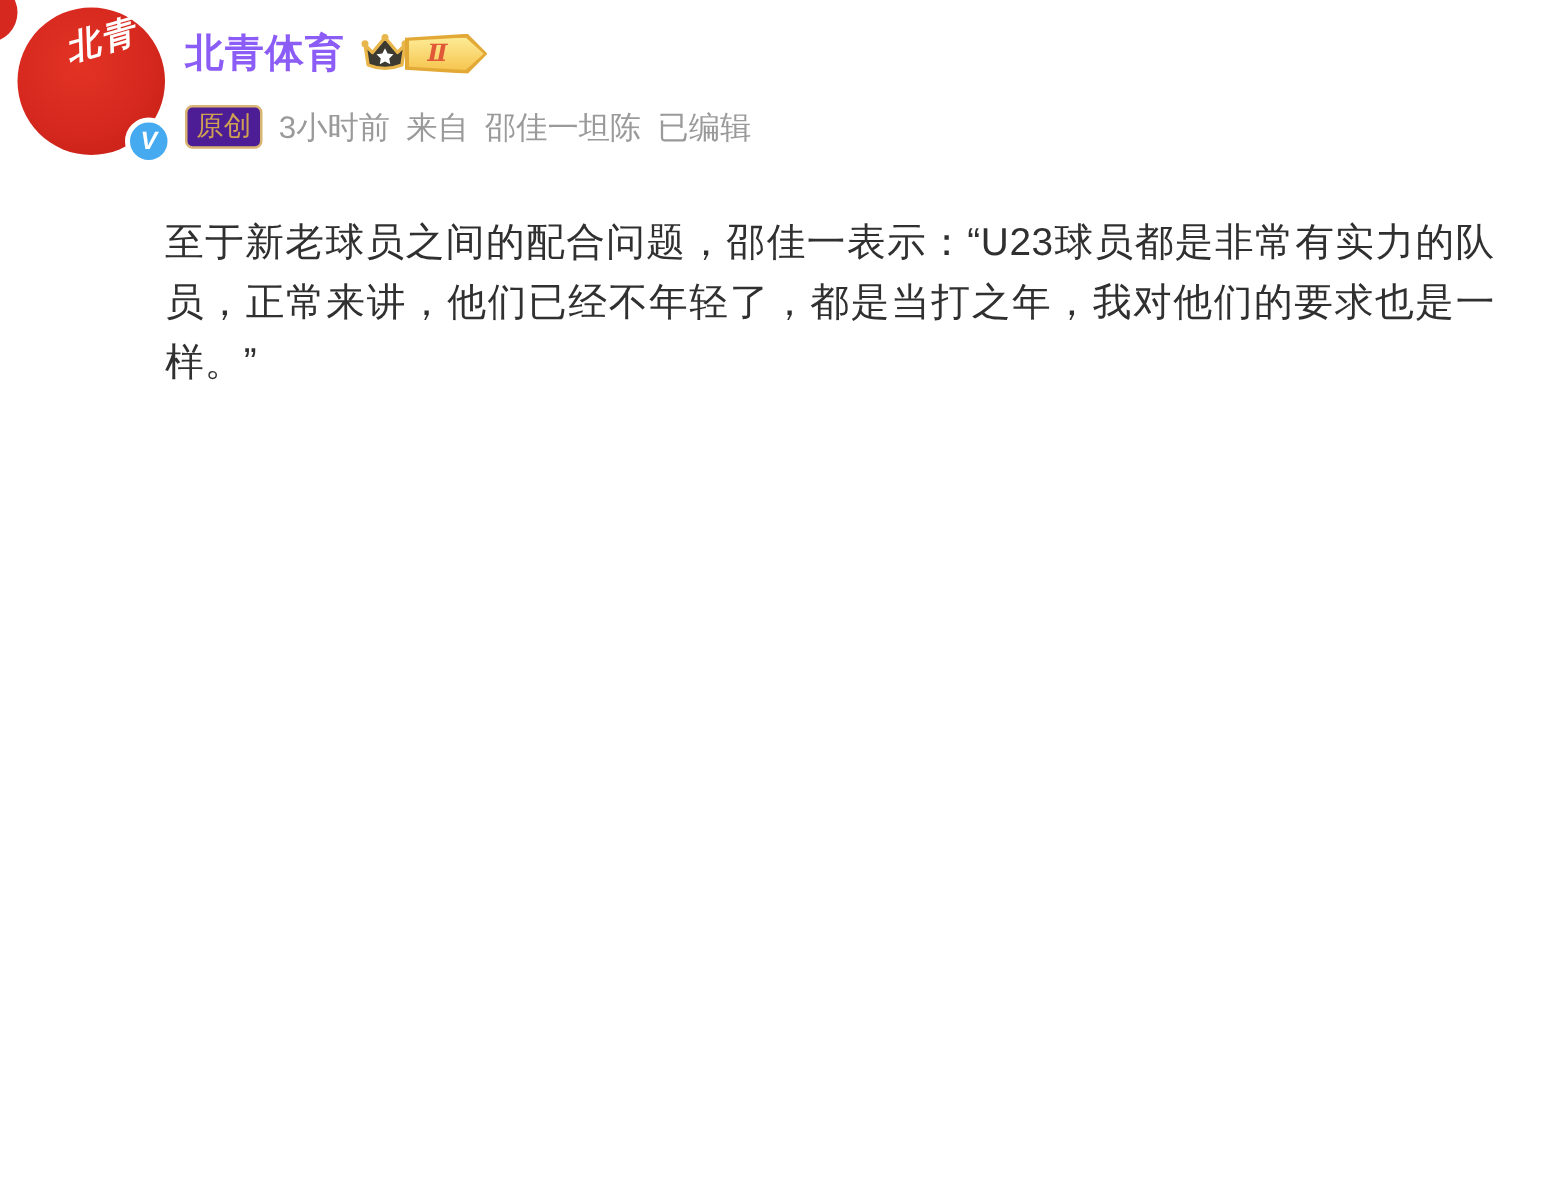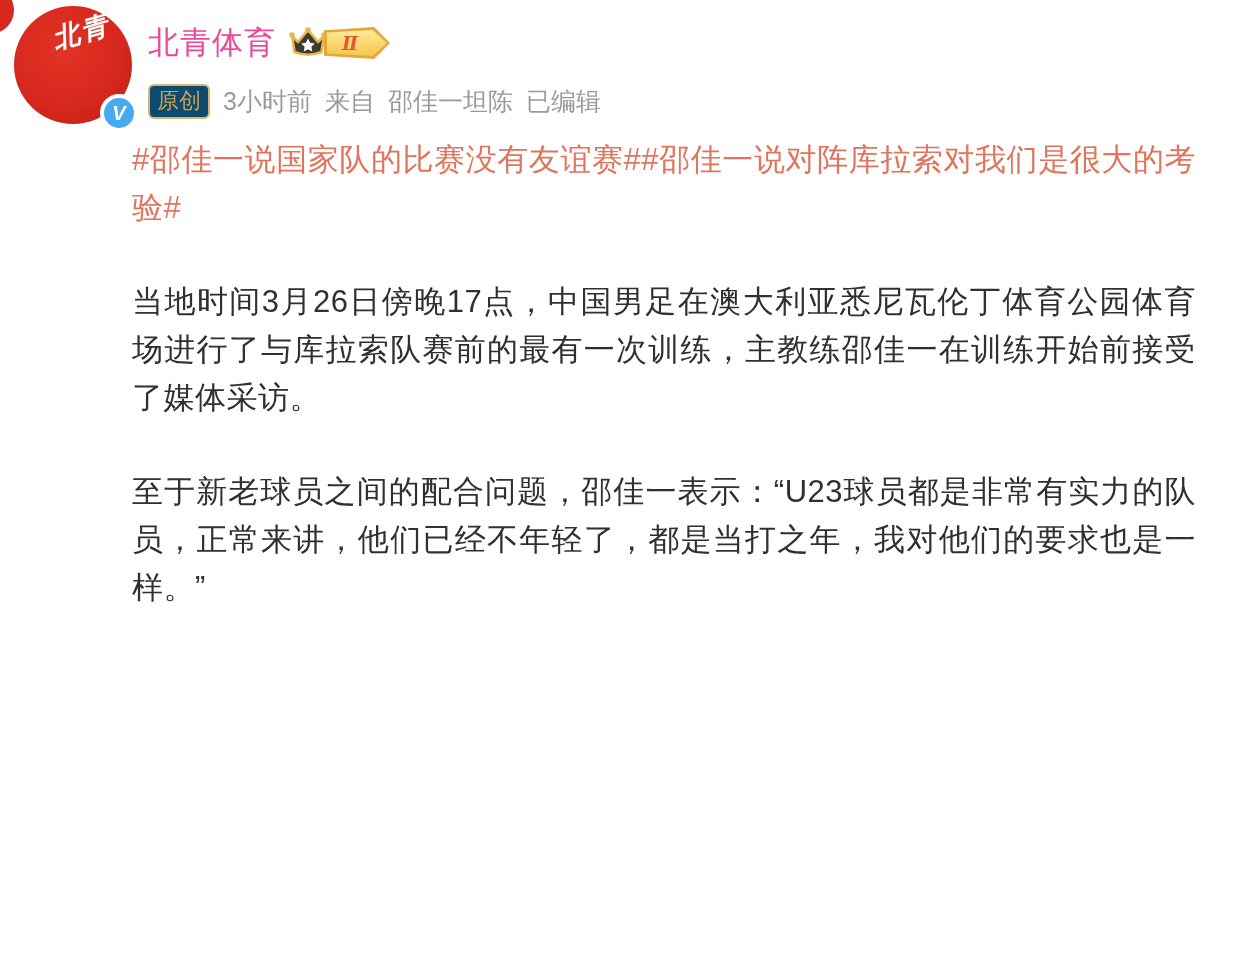--- a/index.html
+++ b/index.html
@@ -35,42 +35,42 @@
     white-space:nowrap;
   }
   .verified-badge{
     position:absolute;right:-6px;bottom:-8px;width:30px;height:30px;border-radius:50%;
     background:#45aaf0;border:4px solid #ffffff;color:#ffffff;
     display:flex;align-items:center;justify-content:center;
     font-size:20px;font-weight:800;font-style:italic;
   }
   .header-text{margin-left:16px;padding-top:16px;}
   .name-row{display:flex;align-items:center;}
-  .username{font-size:31px;font-weight:400;color:#ec4899;letter-spacing:1px;}
+  .username{font-size:31px;font-weight:700;color:#8b5cf6;letter-spacing:1px;}
   .crown-badge{margin-left:12px;display:inline-flex;}
   .level-badge{
     position:relative;margin-left:-4px;width:66px;height:32px;flex:none;
     background:#e2a937;
     clip-path:polygon(0% 10%,76% 0%,100% 50%,76% 100%,0% 90%);
     display:flex;align-items:center;
   }
   .level-badge-inner{
     position:absolute;inset:3px;background:linear-gradient(180deg,#fdeb96 0%,#f6c54f 100%);
     clip-path:polygon(0% 10%,76% 0%,100% 50%,76% 100%,0% 90%);
     display:flex;align-items:center;justify-content:center;padding-right:14px;
     color:#e05837;font-weight:800;font-style:italic;font-size:19px;
     font-family:"DejaVu Serif","Liberation Serif",serif;
   }
   .meta-row{
     margin-top:20px;display:flex;align-items:center;gap:13px;
     color:#9a9a9a;font-size:25px;
   }
   .origin-tag{
     color:#cfa052;border:2px solid #d9b472;border-radius:6px;
-    background:#0c4a6e;font-size:22px;line-height:1;padding:4px 7px 5px;
+    background:#4c1d95;font-size:22px;line-height:1;padding:4px 7px 5px;
   }
   
   .post-body{
     position:absolute;left:132px;top:124px;width:1064px;
     font-size:31px;line-height:48px;color:#303030;text-align:justify;
     letter-spacing:0.5px;
   }
   .topic-line{margin:12px 0 0 0;color:#e0745c;}
   .para{margin:46px 0 0 0;}
 </style>
@@ -104,17 +104,15 @@
       <span class="origin-tag">原创</span>
       <span>3小时前</span>
       <span>来自</span>
       <span>邵佳一坦陈</span>
       <span>已编辑</span>
     </div>
   </div>
 </header>
 
 <main class="post-body">
-  <p class="topic-line">#邵佳一说国家队的比赛没有友谊赛##邵佳一说对阵库拉索对我们是很大的考验#</p>
-  <p class="para">当地时间3月26日傍晚17点，中国男足在澳大利亚悉尼瓦伦丁体育公园体育场进行了与库拉索队赛前的最有一次训练，主教练邵佳一在训练开始前接受了媒体采访。</p>
   <p class="para">至于新老球员之间的配合问题，邵佳一表示：“U23球员都是非常有实力的队员，正常来讲，他们已经不年轻了，都是当打之年，我对他们的要求也是一样。”</p>
 
 </main>
 
 </body></html>

